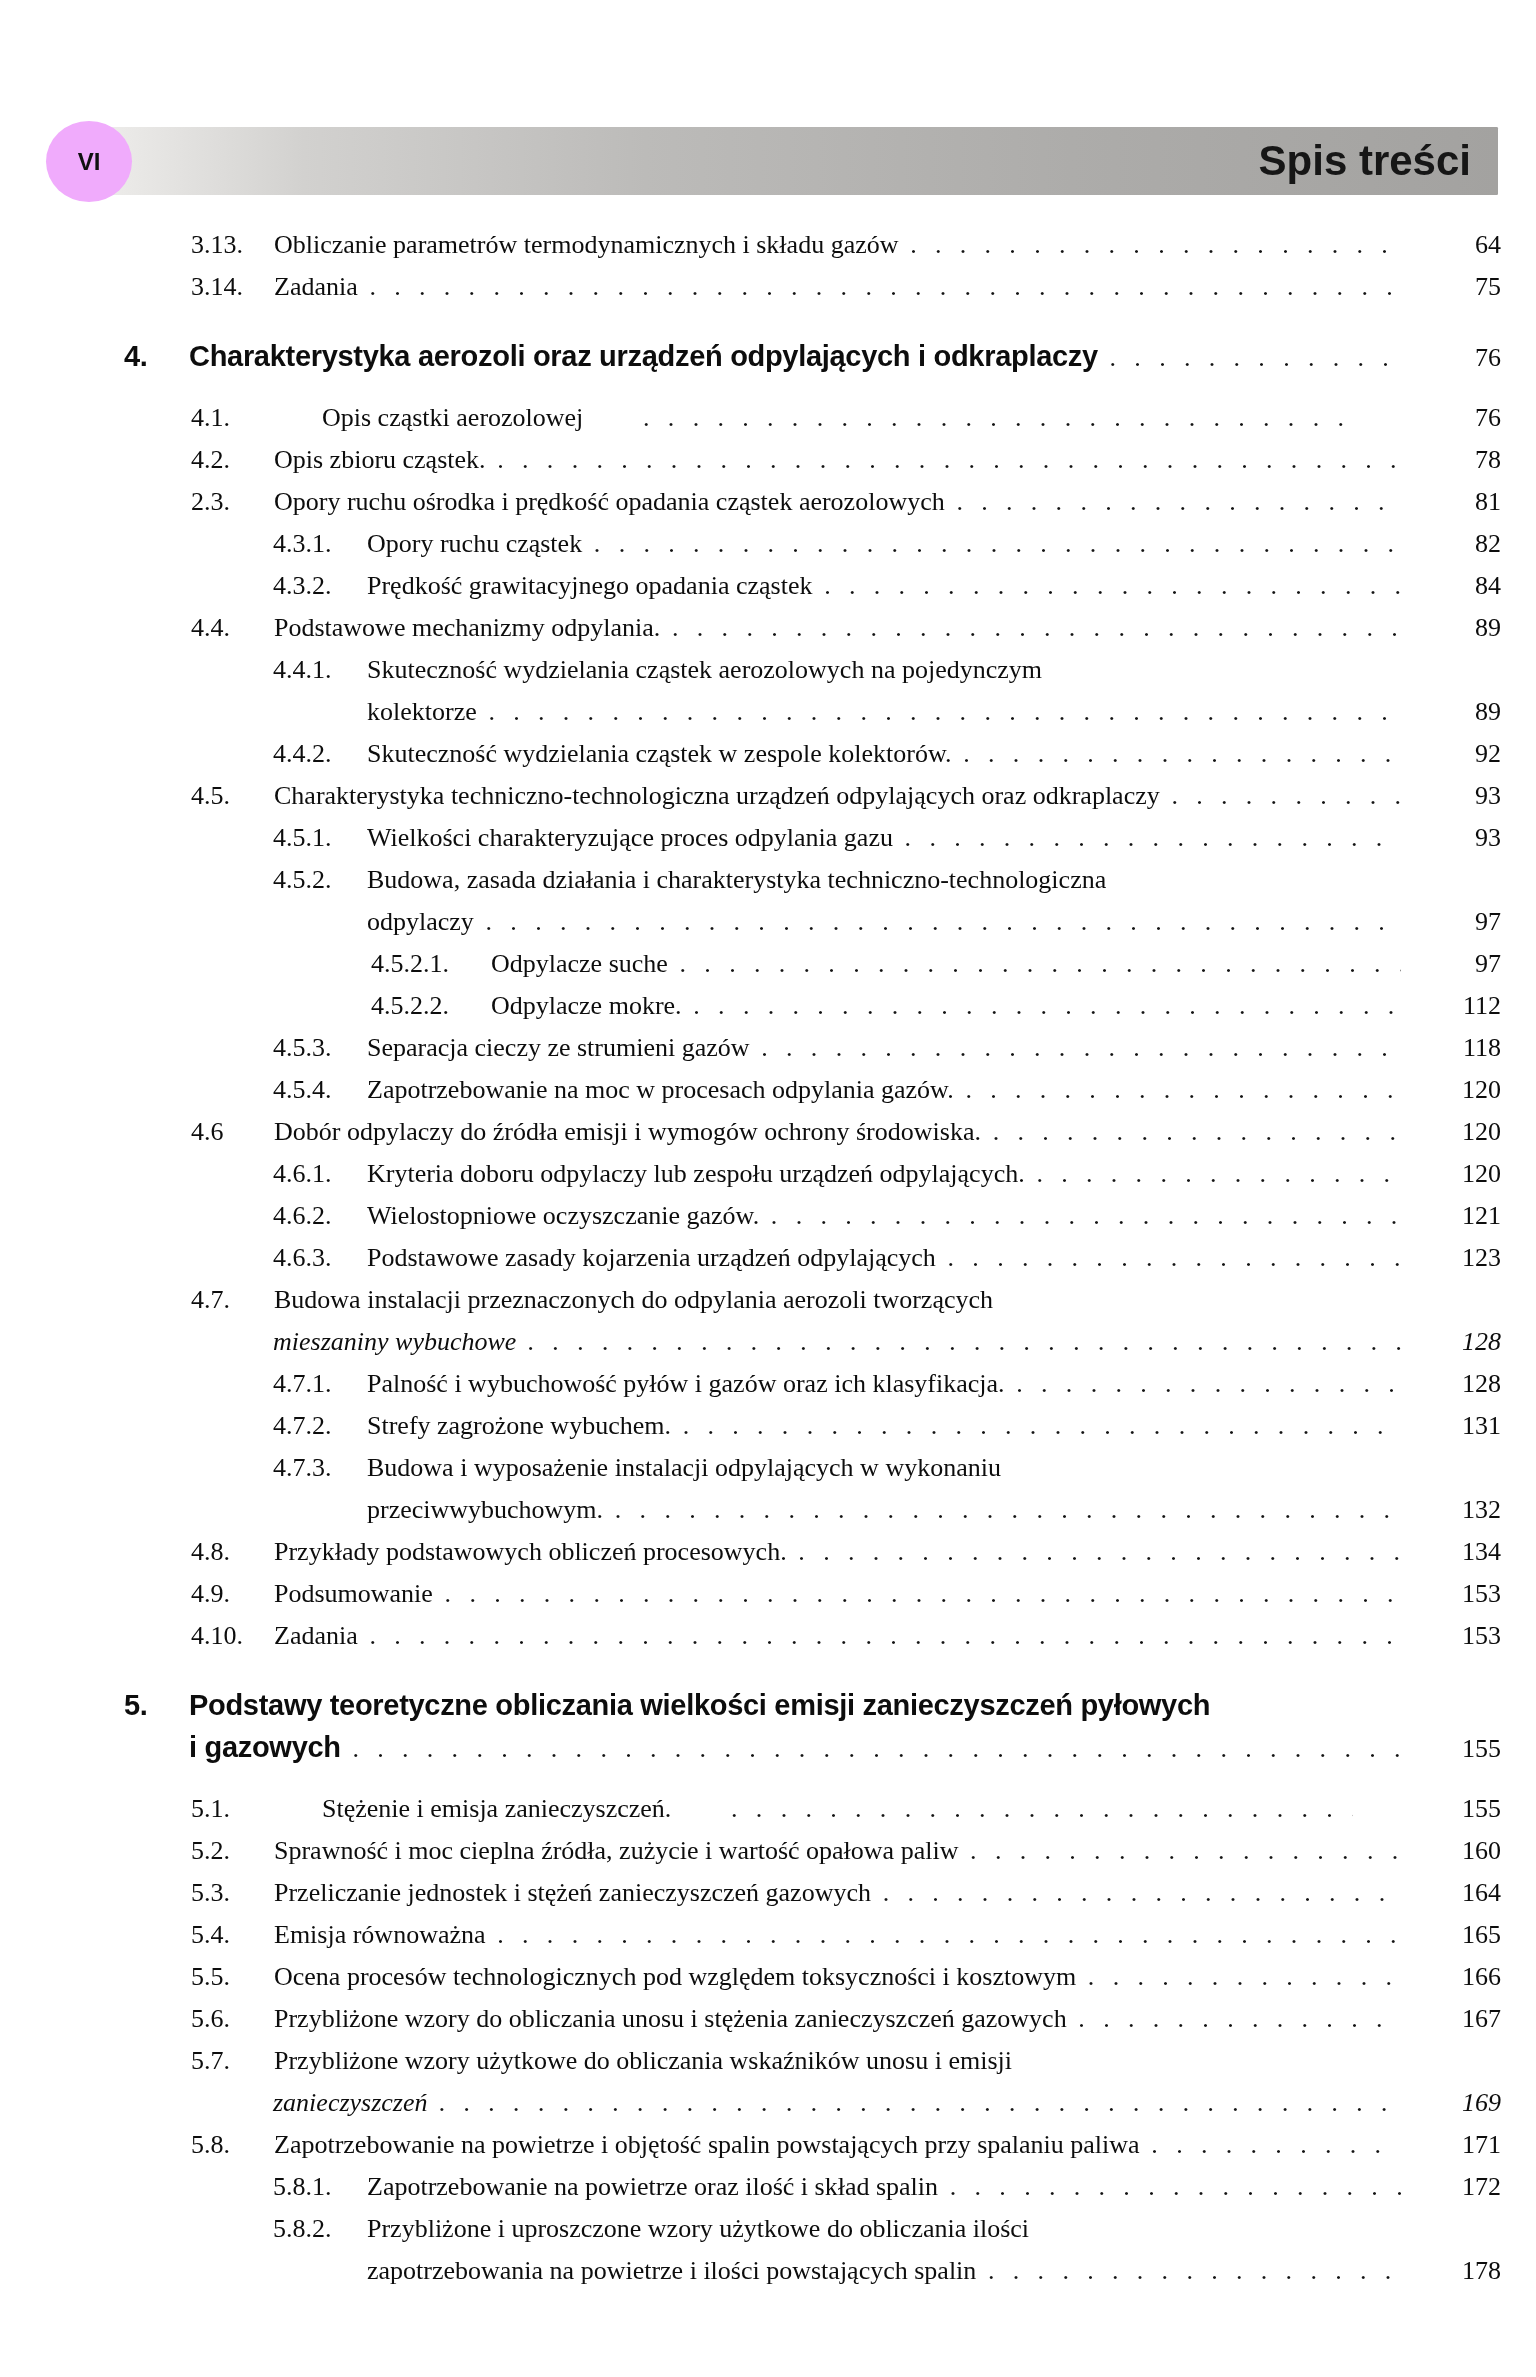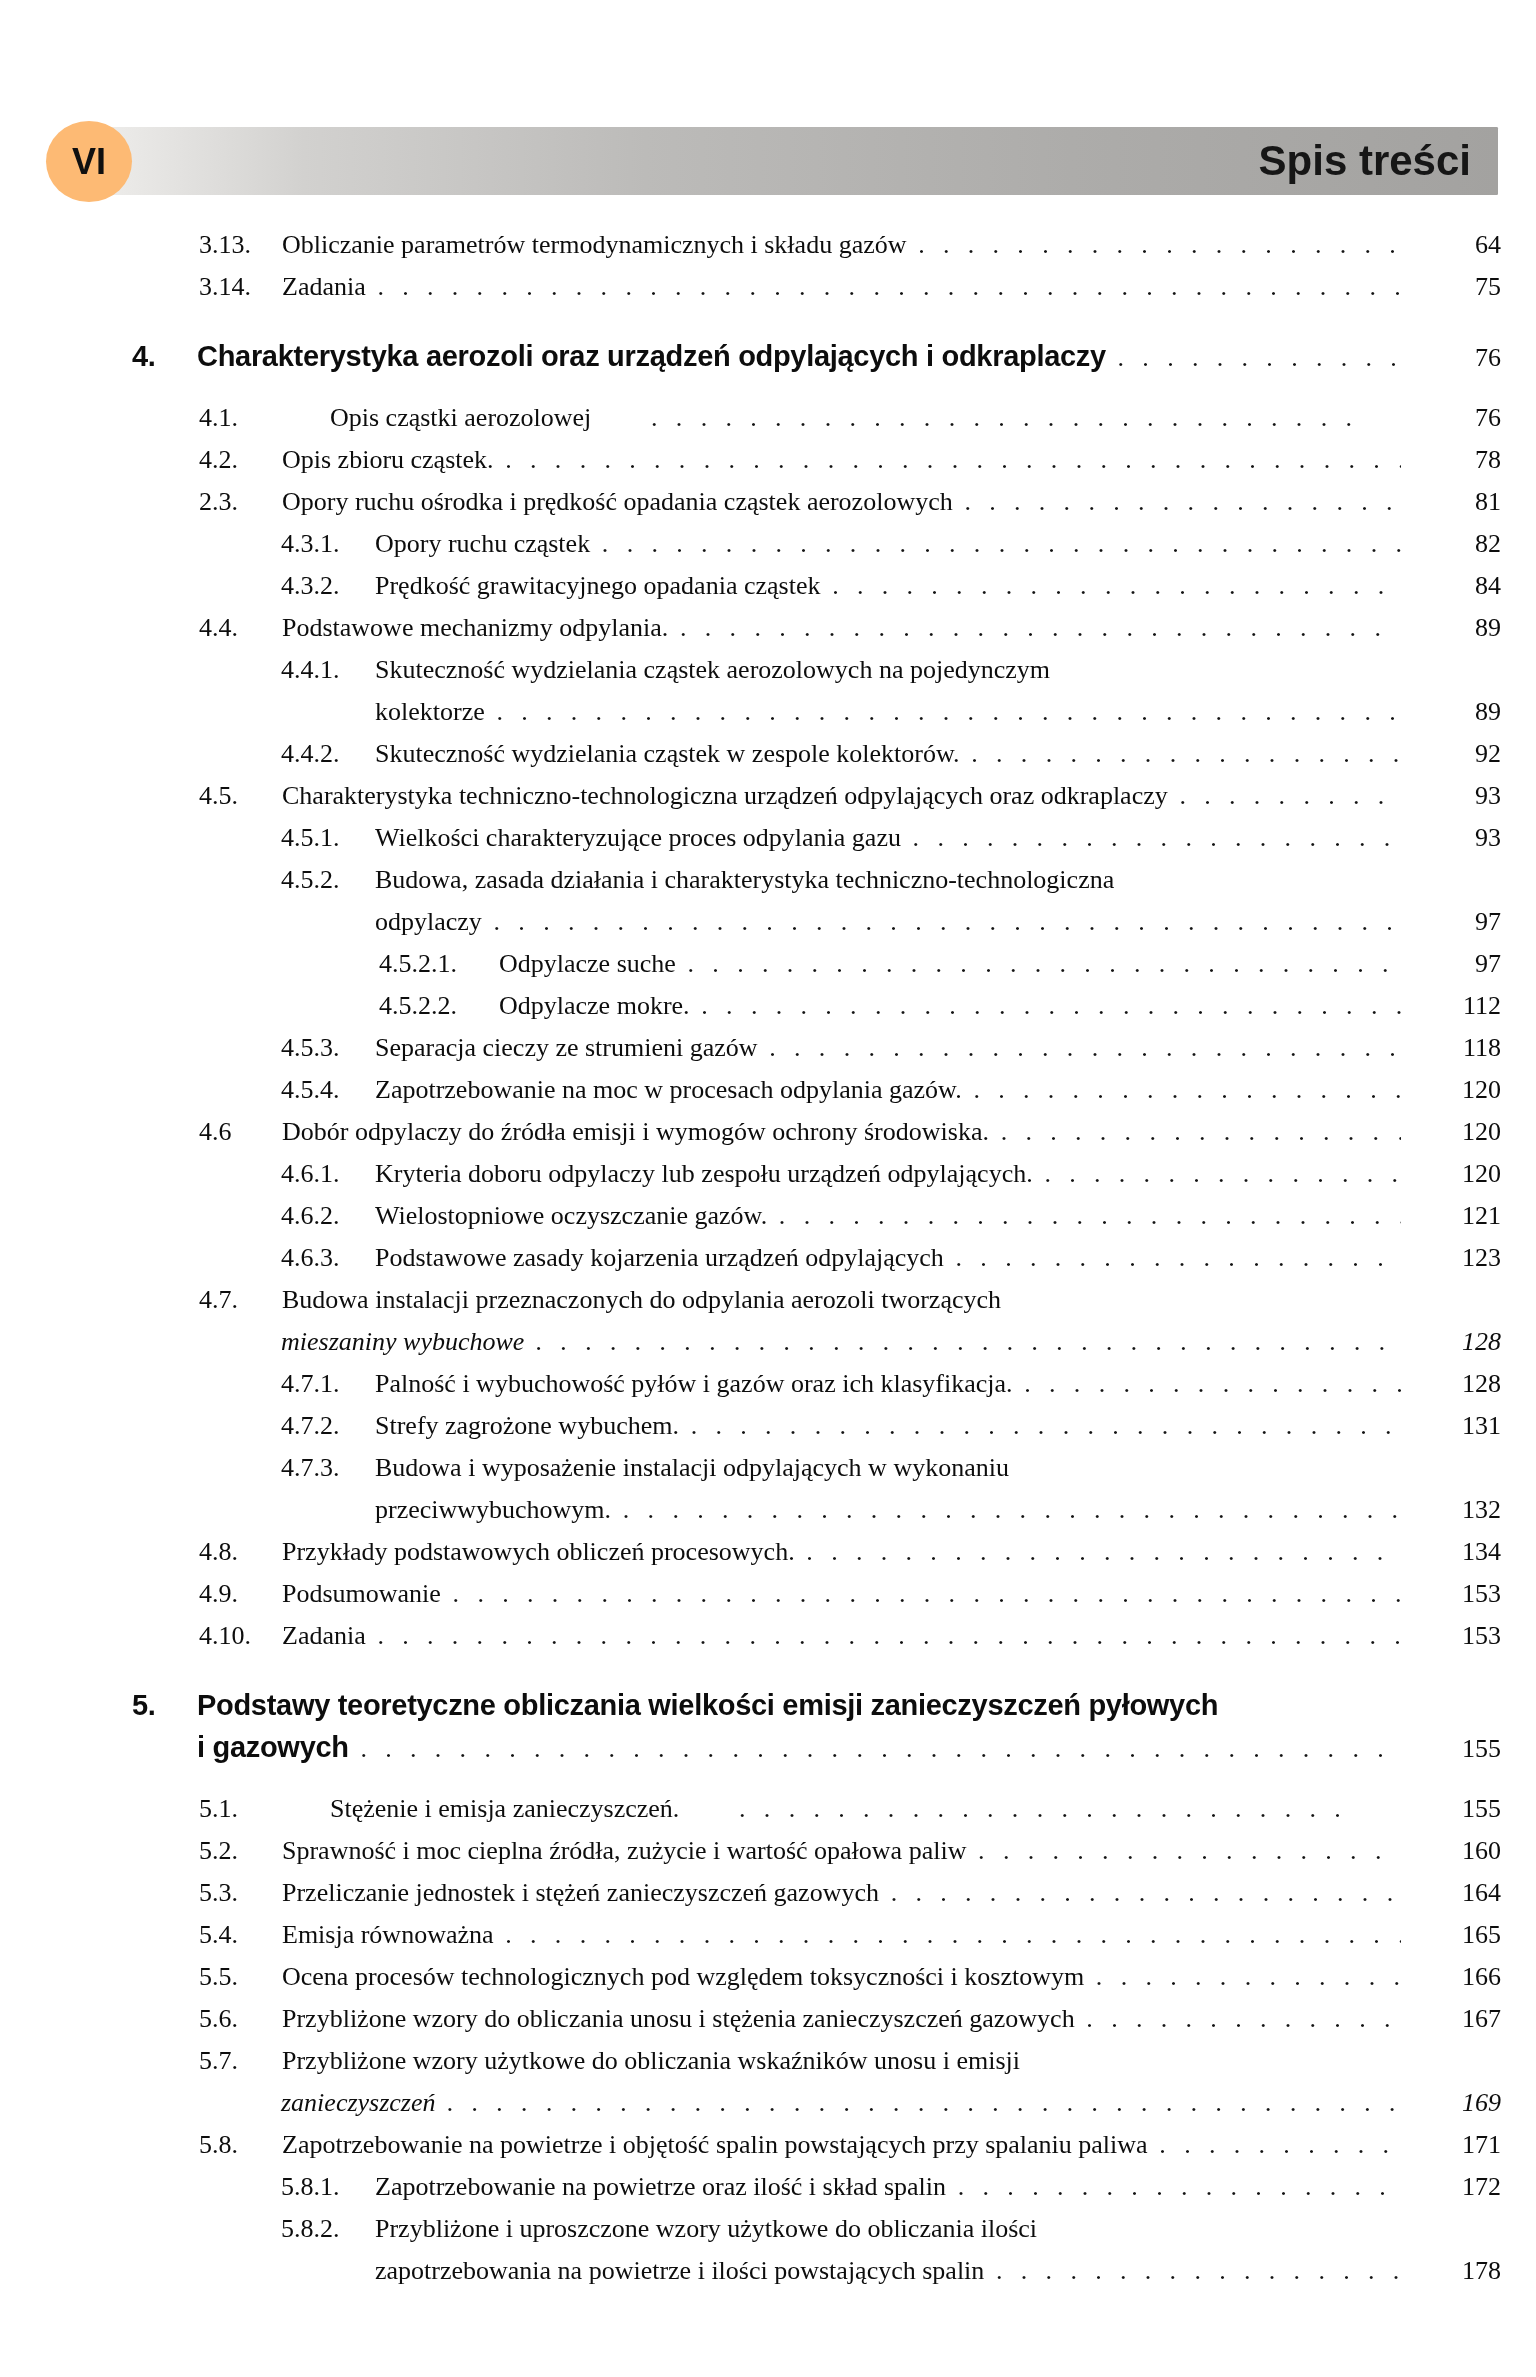--- a/index.html
+++ b/index.html
@@ -16,27 +16,27 @@
     border-radius:3.9px 1.3px 1.3px 3.9px;
     display:flex;align-items:center;justify-content:flex-end;
     padding-right:27px;box-sizing:border-box;
   }
   .band-title{
     font-family:"Liberation Sans", sans-serif;font-weight:700;
     font-size:42px;color:#161616;letter-spacing:0px;
   }
   .vi{
     position:absolute;left:46px;top:121px;width:86px;height:81px;
-    background:#fdba74;border-radius:50%;
+    background:#f0abfc;border-radius:50%;
     display:flex;align-items:center;justify-content:center;
     font-family:"Liberation Sans", sans-serif;font-weight:700;
-    font-size:36px;color:#101010;
-  }
-  
-  .toc{position:absolute;top:224px;left:8px;right:0;}
+    font-size:24px;color:#101010;
+  }
+  
+  .toc{position:absolute;top:224px;left:0;right:0;}
   .row{
     display:flex;align-items:baseline;
     font-size:26px;line-height:42px;
     padding-right:36px;box-sizing:border-box;
   }
   .num,.title{white-space:nowrap;}
   .leader{
     flex:1 1 auto;min-width:19.5px;overflow:hidden;white-space:nowrap;
     letter-spacing:5.9px;margin:0 22px 0 11.7px;color:#141414;
   }

